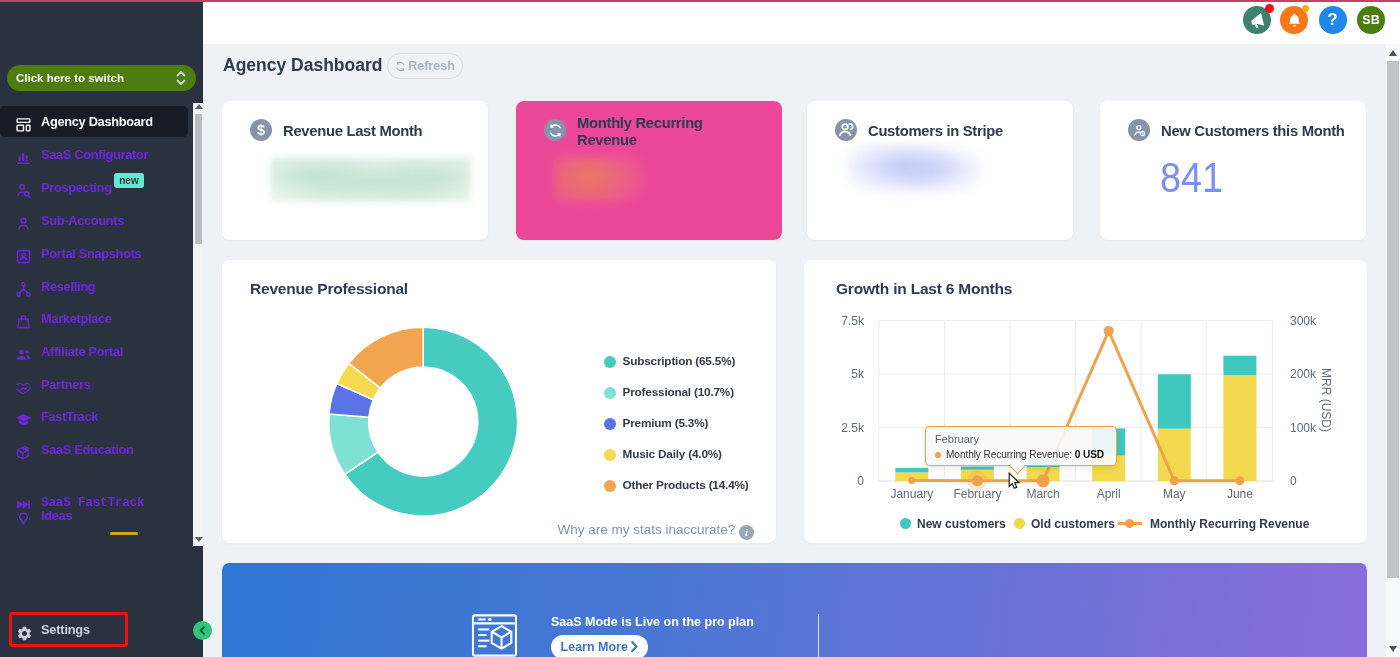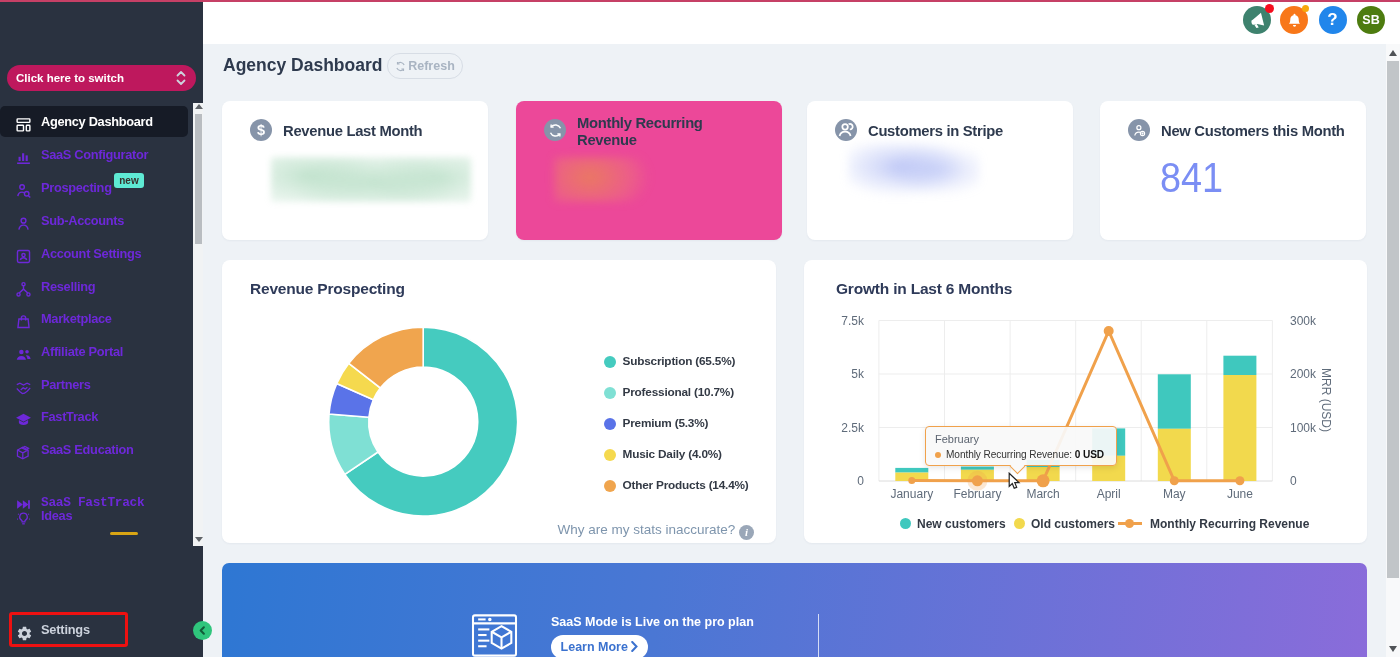--- a/index.html
+++ b/index.html
@@ -3,21 +3,21 @@
 <meta charset="utf-8">
 <style>
 * { margin:0; padding:0; box-sizing:border-box; }
 html,body { width:1400px; height:657px; overflow:hidden; font-family:"Liberation Sans", sans-serif; }
 body { position:relative; background:#eef2f6; }
 .abs { position:absolute; }
 
 #topstrip { left:0; top:0; width:1400px; height:2px; background:#c64066; }
 
 #sidebar { left:0; top:2px; width:203px; height:655px; background:#2a3240; }
-#switchpill { left:7px; top:65px; width:189px; height:26px; background:#be185d; border-radius:13px; color:#fff; font-size:11.5px; font-weight:bold; line-height:26px; padding-left:9px; }
+#switchpill { left:7px; top:65px; width:189px; height:26px; background:#4d7c0f; border-radius:13px; color:#fff; font-size:11.5px; font-weight:bold; line-height:26px; padding-left:9px; }
 #switchpill .chev { position:absolute; right:10px; top:0; color:#cfd5de; font-size:9px; line-height:9px; }
 .mitem { left:0; width:188px; height:31px; color:#6d28d9; font-size:12.8px; font-weight:bold; letter-spacing:-0.3px; line-height:31px; }
 .mitem .mic { position:absolute; left:15px; top:7px; width:17px; height:17px; }
 .mitem .mtx { position:absolute; left:41px; top:0; white-space:nowrap; }
 .mitem.active { background:#161b26; border-radius:5px; color:#fff; }
 #newbadge { left:114px; top:173px; width:30px; height:15px; background:#5eead4; border-radius:3px; color:#38302c; font-size:10px; font-weight:bold; text-align:center; line-height:15px; }
 #ideasline { left:110px; top:532px; width:28px; height:3px; background:#d9a514; border-radius:2px; }
 
 #sbtrack { left:193px; top:103px; width:10px; height:443px; background:#f1f3f4; }
 #sbthumb { left:195px; top:114px; width:7px; height:130px; background:#b9bdc1; }
@@ -132,21 +132,21 @@
         <path d="M5.5 20.5c.7-4 3.3-6.2 6.5-6.2s5.8 2.2 6.5 6.2"></path>
       </svg></span>
     <span class="mtx">Sub-Accounts</span>
   </div>
 <div class="mitem abs" style="top:238px;">
     <span class="mic"><svg viewBox="0 0 24 24" fill="none" stroke="currentColor" stroke-width="2" width="17" height="17">
         <rect x="3.5" y="3.5" width="17" height="17" rx="2"></rect>
         <circle cx="12" cy="10" r="2.3"></circle>
         <path d="M7.5 17c.6-2.2 2.3-3.3 4.5-3.3s3.9 1.1 4.5 3.3"></path>
       </svg></span>
-    <span class="mtx">Account Settings</span>
+    <span class="mtx">Portal Snapshots</span>
   </div>
 <div class="mitem abs" style="top:271px;">
     <span class="mic"><svg viewBox="0 0 24 24" fill="none" stroke="currentColor" stroke-width="2" width="17" height="17">
         <circle cx="12" cy="4.5" r="2.2"></circle>
         <circle cx="5" cy="19" r="2.2"></circle>
         <circle cx="19" cy="19" r="2.2"></circle>
         <path d="M12 7v4.5M12 11.5l-6 5.5M12 11.5l6 5.5"></path>
       </svg></span>
     <span class="mtx">Reselling</span>
   </div>
@@ -262,21 +262,21 @@
         <path d="M16.8 15.2v3.2M15.2 16.8h3.2" stroke-width="1.6"></path>
       </svg>
     </div>
     <div class="ttl">New Customers this Month</div>
     <div id="bignum">841</div>
   </div>
 <div id="blob1" class="abs"></div>
 <div id="blob2" class="abs"></div>
 <div id="blob3" class="abs"></div>
 <div id="rdcard" class="abs card">
-  <div class="cardttl">Revenue Prospecting</div>
+  <div class="cardttl">Revenue Professional</div>
   <svg width="554" height="283" style="position:absolute;left:0;top:0;">
     <path d="M201.2 67.1A94.5 94.5 0 1 1 122.8 214.4L156.0 192.0A54.5 54.5 0 1 0 201.2 107.1Z" fill="#45cbbf" stroke="#fff" stroke-width="1.6"></path>
     <path d="M122.8 214.4A94.5 94.5 0 0 1 107.0 154.0L146.9 157.2A54.5 54.5 0 0 0 156.0 192.0Z" fill="#7fe0d4" stroke="#fff" stroke-width="1.6"></path>
     <path d="M107.0 154.0A94.5 94.5 0 0 1 114.7 123.6L151.3 139.7A54.5 54.5 0 0 0 146.9 157.2Z" fill="#5a73e8" stroke="#fff" stroke-width="1.6"></path>
     <path d="M114.7 123.6A94.5 94.5 0 0 1 126.8 103.3L158.3 128.0A54.5 54.5 0 0 0 151.3 139.7Z" fill="#f5d94e" stroke="#fff" stroke-width="1.6"></path>
     <path d="M126.8 103.3A94.5 94.5 0 0 1 201.2 67.1L201.2 107.1A54.5 54.5 0 0 0 158.3 128.0Z" fill="#f0a54e" stroke="#fff" stroke-width="1.6"></path>
   </svg>
   <div class="lrow" style="top:94px;">
       <div class="ldot" style="background:#45cbbf;"></div>
       <div class="ltx">Subscription (65.5%)</div>

